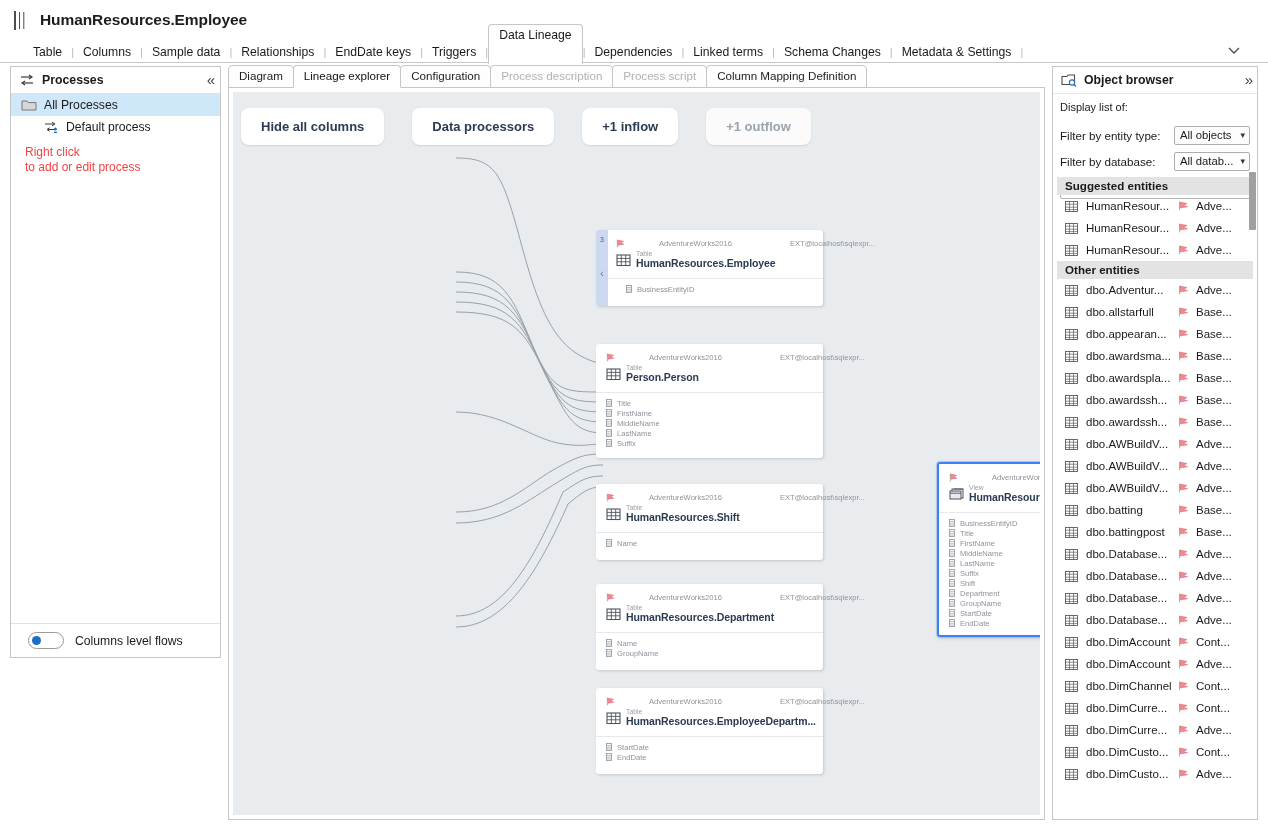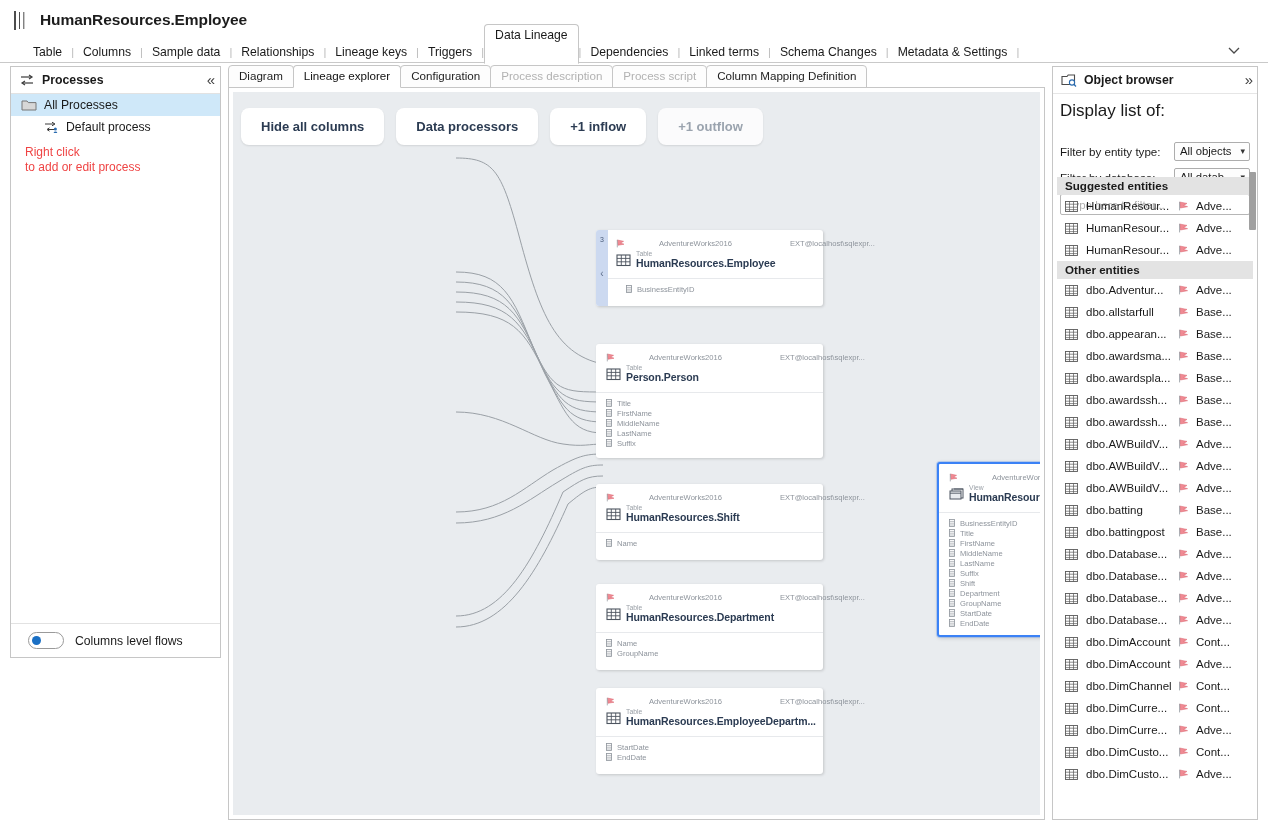--- a/index.html
+++ b/index.html
@@ -109,21 +109,21 @@
   .stab.active { background: #ffffff; border-bottom-color: #ffffff; z-index: 4; color:#111; }
   .stab.disabled { color: #b2b2b2; background: #fdfdfd; }
   .canvas-wrap {
     position: absolute; left: 0; top: 21px; width: 817px; height: 733px;
     border: 1px solid #c6c6c6; box-sizing: border-box; background: #ffffff; overflow: hidden;
   }
   .canvas {
     position: absolute; left: 4px; top: 4px; right: 4px; bottom: 4px;
     background: #e9ecef; overflow: hidden;
   }
-  .toolbar { position: absolute; left: 8px; top: 16px; display: flex; gap: 12px; }
+  .toolbar { position: absolute; left: 8px; top: 16px; display: flex; gap: 28px; }
   .tbtn {
     background: #ffffff; border-radius: 8px; font-size: 13px; font-weight: bold; color: #2b3b52;
     padding: 11px 20px; line-height: 15px; cursor: default;
     box-shadow: 0 1px 2px rgba(0,0,0,0.10);
   }
   .tbtn.muted { color: #9aa3ae; background: #fbfbfc; }
 
   
   .node {
     position: absolute; background: #ffffff; border-radius: 3px;
@@ -158,21 +158,21 @@
     position: absolute; left: 1052px; top: 66px; width: 206px; height: 754px;
     background: #ffffff; border: 1px solid #c6c6c6; box-sizing: border-box;
   }
   .rp-header {
     height: 27px; display: flex; align-items: center; padding: 0 6px 0 8px;
     border-bottom: 1px solid #e6e6e6; box-sizing: border-box;
   }
   .rp-header .ob-ico { width: 16px; height: 14px; margin-right: 7px; }
   .rp-title { font-size: 12.3px; font-weight: bold; color: #1a1a1a; flex: 1; }
   .rp-body { padding: 7px 7px 0 7px; }
-  .rp-lbl { font-size: 17px; color: #1a1a1a; margin-bottom: 21px; }
+  .rp-lbl { font-size: 11px; color: #1a1a1a; margin-bottom: 13px; }
   .rp-filter-row { display: flex; align-items: center; justify-content: space-between; margin-bottom: 7px; }
   .rp-filter-row .fl { font-size: 11.6px; color: #1a1a1a; }
   .rp-select {
     border: 1px solid #adadad; background: #fdfdfd; border-radius: 2px; font-size: 11.3px; color: #1a1a1a;
     padding: 2px 4px 3px 5px; display: flex; align-items: center; gap: 7px; cursor: default; box-sizing: border-box;
     height: 19px; min-width: 76px; justify-content: space-between;
   }
   .rp-select .cv { font-size: 9px; color: #333; }
   .rp-input {
     width: 100%; box-sizing: border-box; border: 1px solid #b6b6b6; border-radius: 2px;
@@ -210,21 +210,21 @@
   <div class="main-tabs">
     <div class="main-tabs-inner" id="main-tabs-inner">
         <div class="mtab">Table</div>
         <span class="mtab sep">|</span>
         <div class="mtab">Columns</div>
         <span class="mtab sep">|</span>
         <div class="mtab">Sample data</div>
         <span class="mtab sep">|</span>
         <div class="mtab">Relationships</div>
         <span class="mtab sep">|</span>
-        <div class="mtab">Lineage keys</div>
+        <div class="mtab">EndDate keys</div>
         <span class="mtab sep">|</span>
         <div class="mtab">Triggers</div>
         <span class="mtab sep">|</span>
         <div class="mtab active">Data Lineage</div>
         <span class="mtab sep">|</span>
         <div class="mtab">Dependencies</div>
         <span class="mtab sep">|</span>
         <div class="mtab">Linked terms</div>
         <span class="mtab sep">|</span>
         <div class="mtab">Schema Changes</div>

